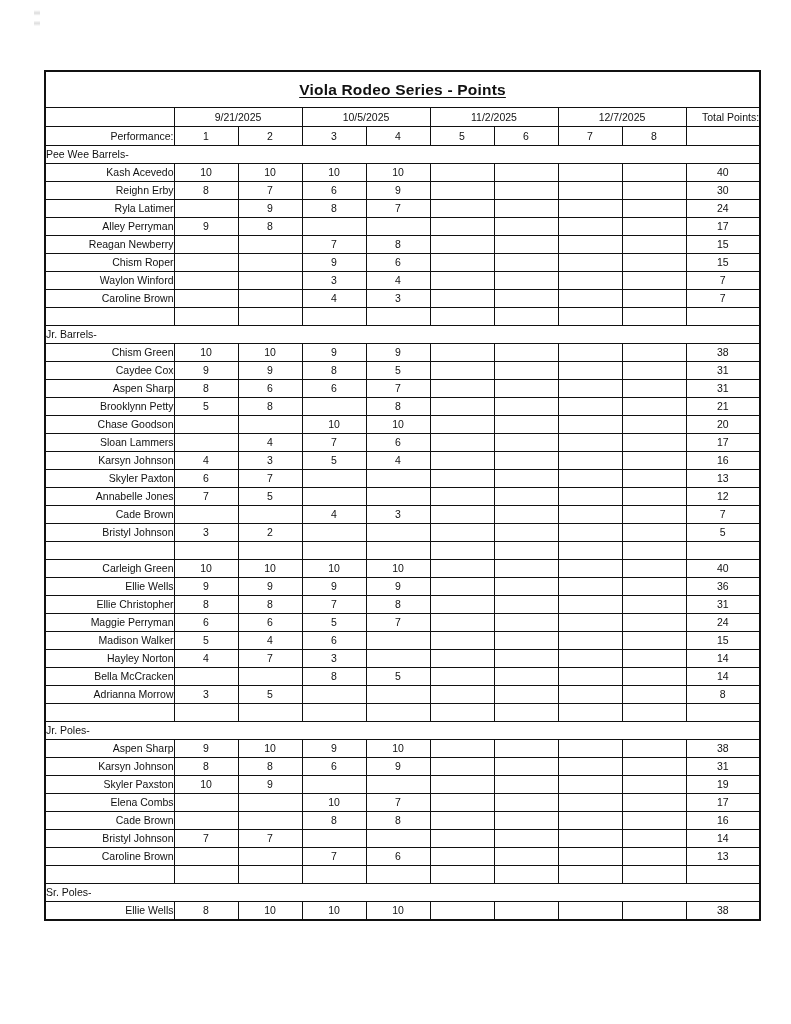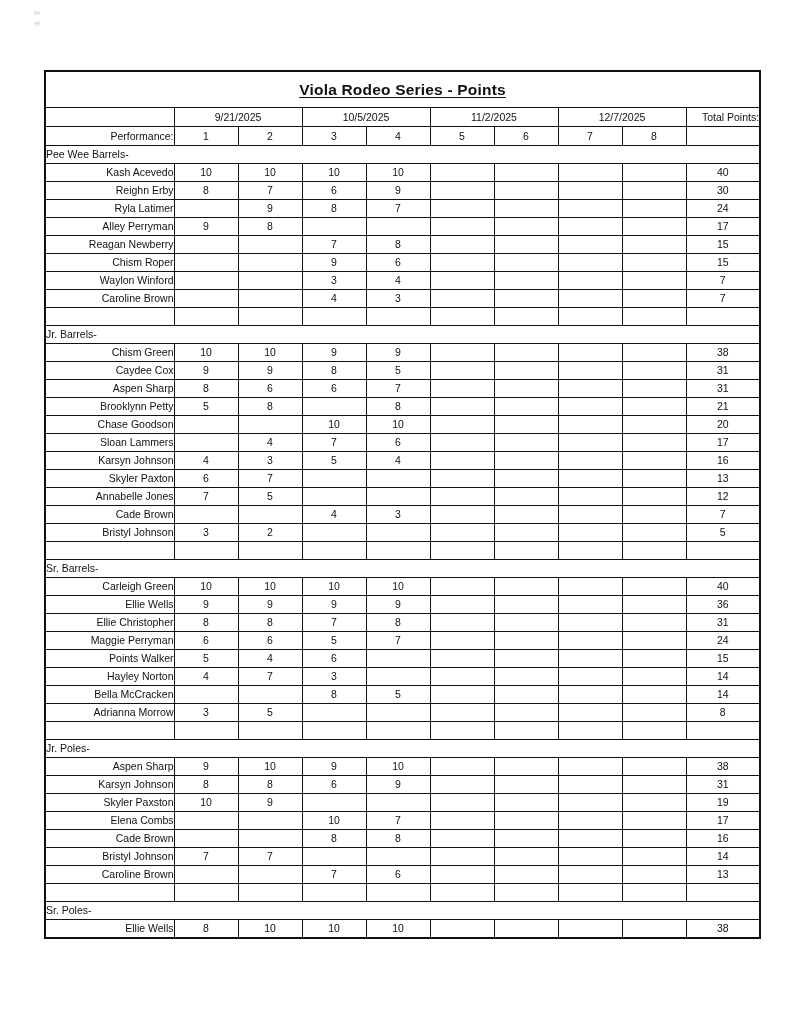--- a/index.html
+++ b/index.html
@@ -425,23 +425,20 @@
           <td></td>
           <td></td>
           <td></td>
           <td></td>
           <td></td>
           <td></td>
           <td></td>
           <td></td>
         </tr>
         <tr>
-          <td class="section-cell" colspan="10">Sr. Barrels-</td>
-        </tr>
-        <tr>
           <td class="name-cell">Carleigh Green</td>
           <td class="score-cell">10</td>
           <td class="score-cell">10</td>
           <td class="score-cell">10</td>
           <td class="score-cell">10</td>
           <td class="score-cell"></td>
           <td class="score-cell"></td>
           <td class="score-cell"></td>
           <td class="score-cell"></td>
           <td class="total-cell">40</td>
@@ -476,21 +473,21 @@
           <td class="score-cell">6</td>
           <td class="score-cell">5</td>
           <td class="score-cell">7</td>
           <td class="score-cell"></td>
           <td class="score-cell"></td>
           <td class="score-cell"></td>
           <td class="score-cell"></td>
           <td class="total-cell">24</td>
         </tr>
         <tr>
-          <td class="name-cell">Points Walker</td>
+          <td class="name-cell">Madison Walker</td>
           <td class="score-cell">5</td>
           <td class="score-cell">4</td>
           <td class="score-cell">6</td>
           <td class="score-cell"></td>
           <td class="score-cell"></td>
           <td class="score-cell"></td>
           <td class="score-cell"></td>
           <td class="score-cell"></td>
           <td class="total-cell">15</td>
         </tr>

